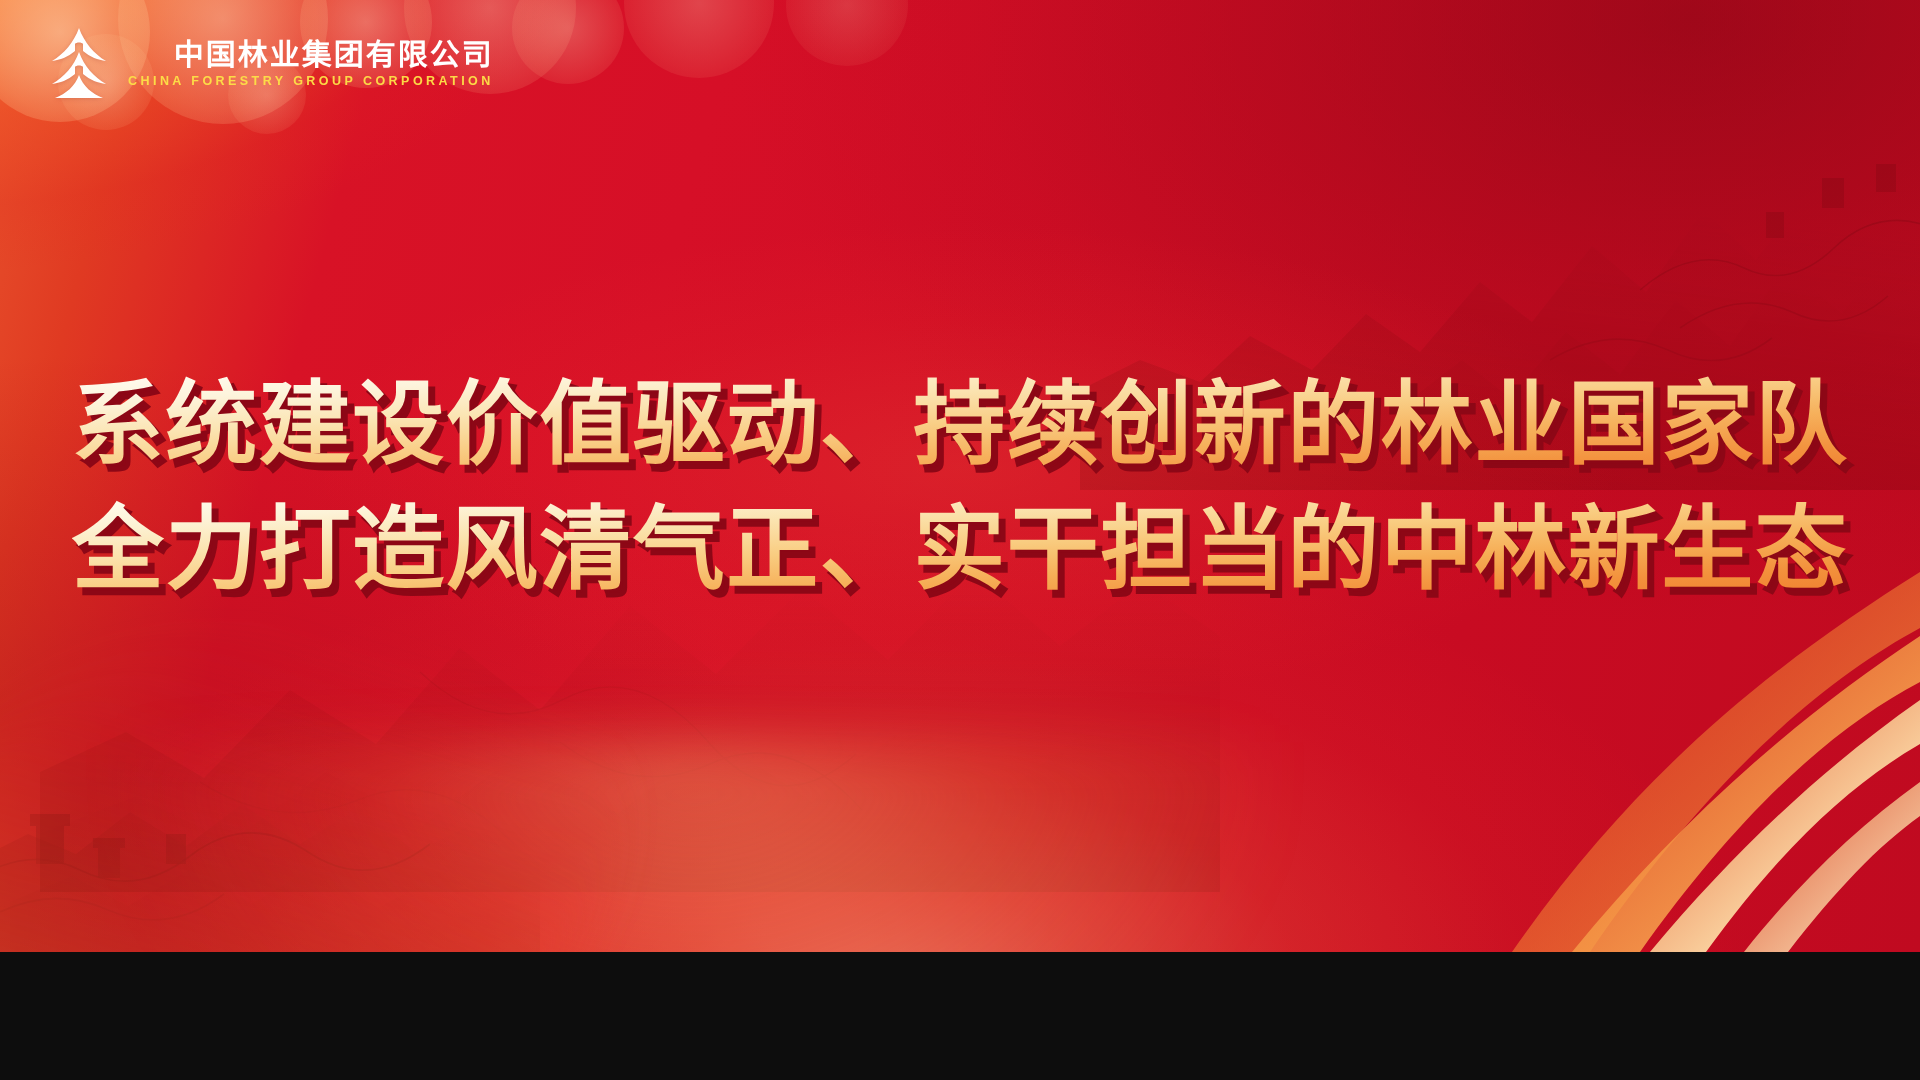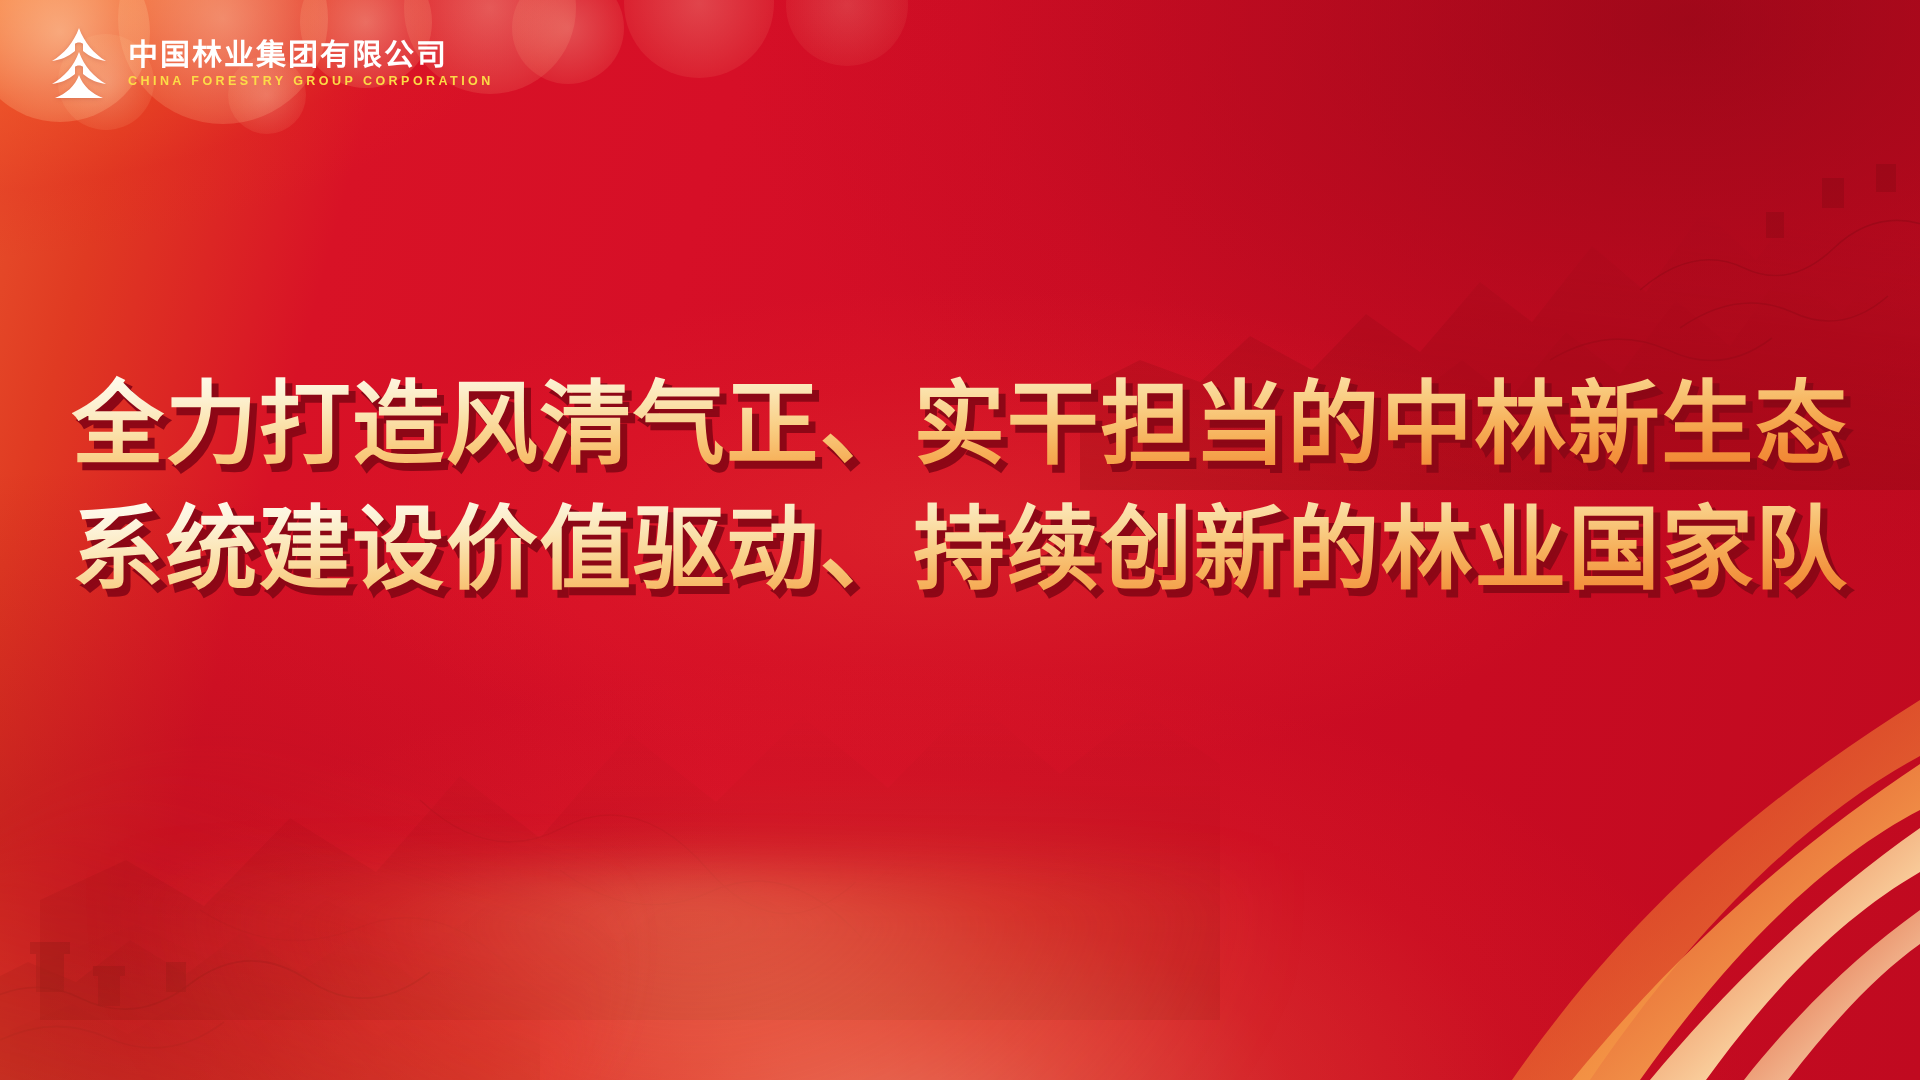--- a/index.html
+++ b/index.html
@@ -5,26 +5,27 @@
 <style>
   html, body {
     margin: 0;
     padding: 0;
     background: #0d0d0d;
   }
 
   #stage {
     position: relative;
     width: 1920px;
-    height: 1080px;
+    height: 952px;
     overflow: hidden;
     font-family: "Liberation Sans", "DejaVu Sans", sans-serif;
     
     background: #d9102a;
     user-select: none;
+    text-align: right;
   }
 
   
 
   .bg-layer {
     position: absolute;
     inset: 0;
     pointer-events: none;
   }
 
@@ -431,23 +432,23 @@
         <path d="M35 49 C 31 60, 22 68, 11 72 L 59 72 C 48 68, 39 60, 35 49 Z"></path>
       </g>
     </svg>
     <div class="brand-text">
       <div class="brand-cn">中国林业集团有限公司</div>
       <div class="brand-en">CHINA FORESTRY GROUP CORPORATION</div>
     </div>
   </div>
 
   <div class="headline">
+    <div class="hl-line hl-line-2">
+      <span class="hl-shadow">系统建设价值驱动、持续创新的林业国家队</span>
+      <span class="hl-face">系统建设价值驱动、持续创新的林业国家队</span>
+    </div>
     <div class="hl-line hl-line-1">
       <span class="hl-shadow">全力打造风清气正、实干担当的中林新生态</span>
       <span class="hl-face">全力打造风清气正、实干担当的中林新生态</span>
     </div>
-    <div class="hl-line hl-line-2">
-      <span class="hl-shadow">系统建设价值驱动、持续创新的林业国家队</span>
-      <span class="hl-face">系统建设价值驱动、持续创新的林业国家队</span>
-    </div>
   </div>
 
 </div>
 
 </body></html>

